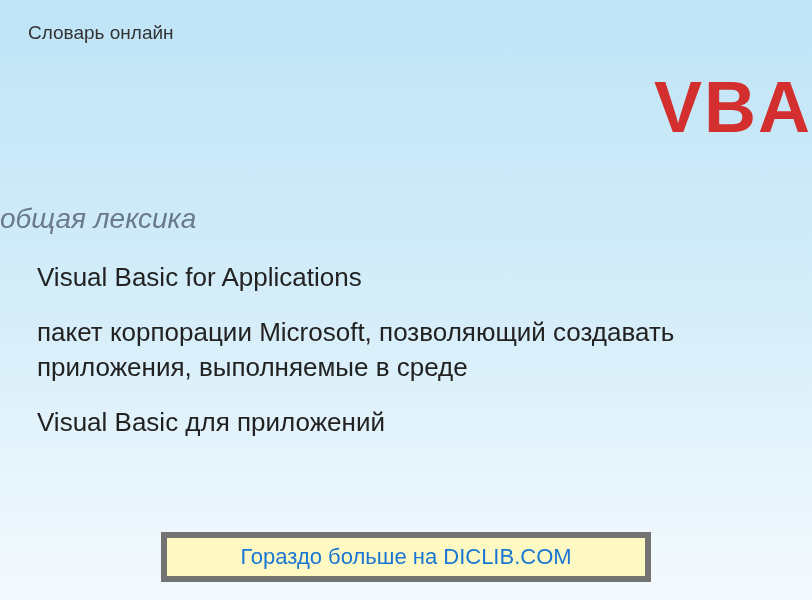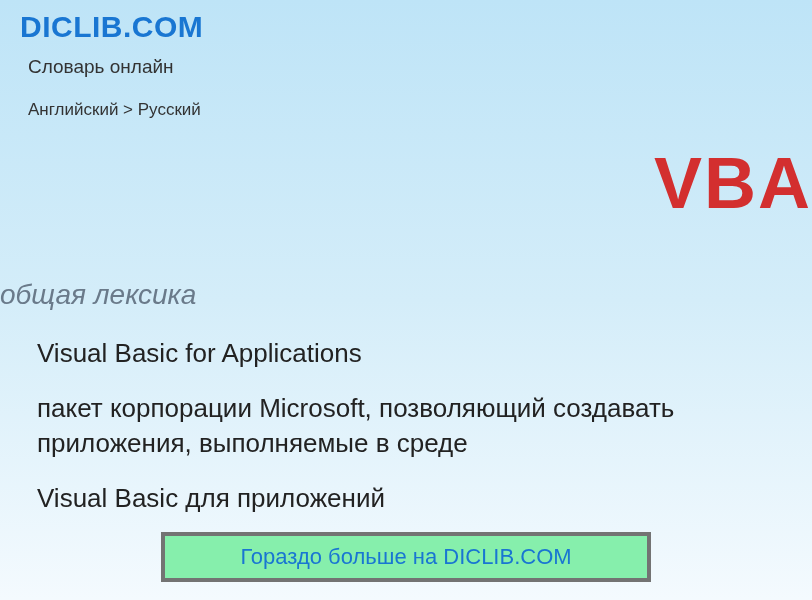--- a/index.html
+++ b/index.html
@@ -61,39 +61,37 @@
       margin-bottom: 20px;
       line-height: 1.35;
     }
     .bottom-banner {
       position: absolute;
       bottom: 18px;
       left: 50%;
       transform: translateX(-50%);
       width: 490px;
       height: 50px;
-      background: #86efac;
-      border: 4px solid #737373;
+      background: #fef9c3;
+      border: 6px solid #737373;
       display: flex;
       align-items: center;
       justify-content: center;
       margin-top: 24px;
     }
     .bottom-banner-text {
       font-size: 22px;
       color: #1976d2;
     }
   </style>
 </head>
 <body>
 
 <div class="header">
-  <div class="logo">DICLIB.COM</div>
   <div class="tagline">Словарь онлайн</div>
-  <div class="breadcrumb">Английский &gt; Русский</div>
 </div>
 
 <div class="main-title">VBA</div>
 
 <div class="content">
   <div class="category">общая лексика</div>
   <div class="definition">Visual Basic for Applications</div>
   <div class="definition">пакет корпорации Microsoft, позволяющий создавать приложения, выполняемые в среде</div>
   <div class="definition">Visual Basic для приложений</div>
 </div>

